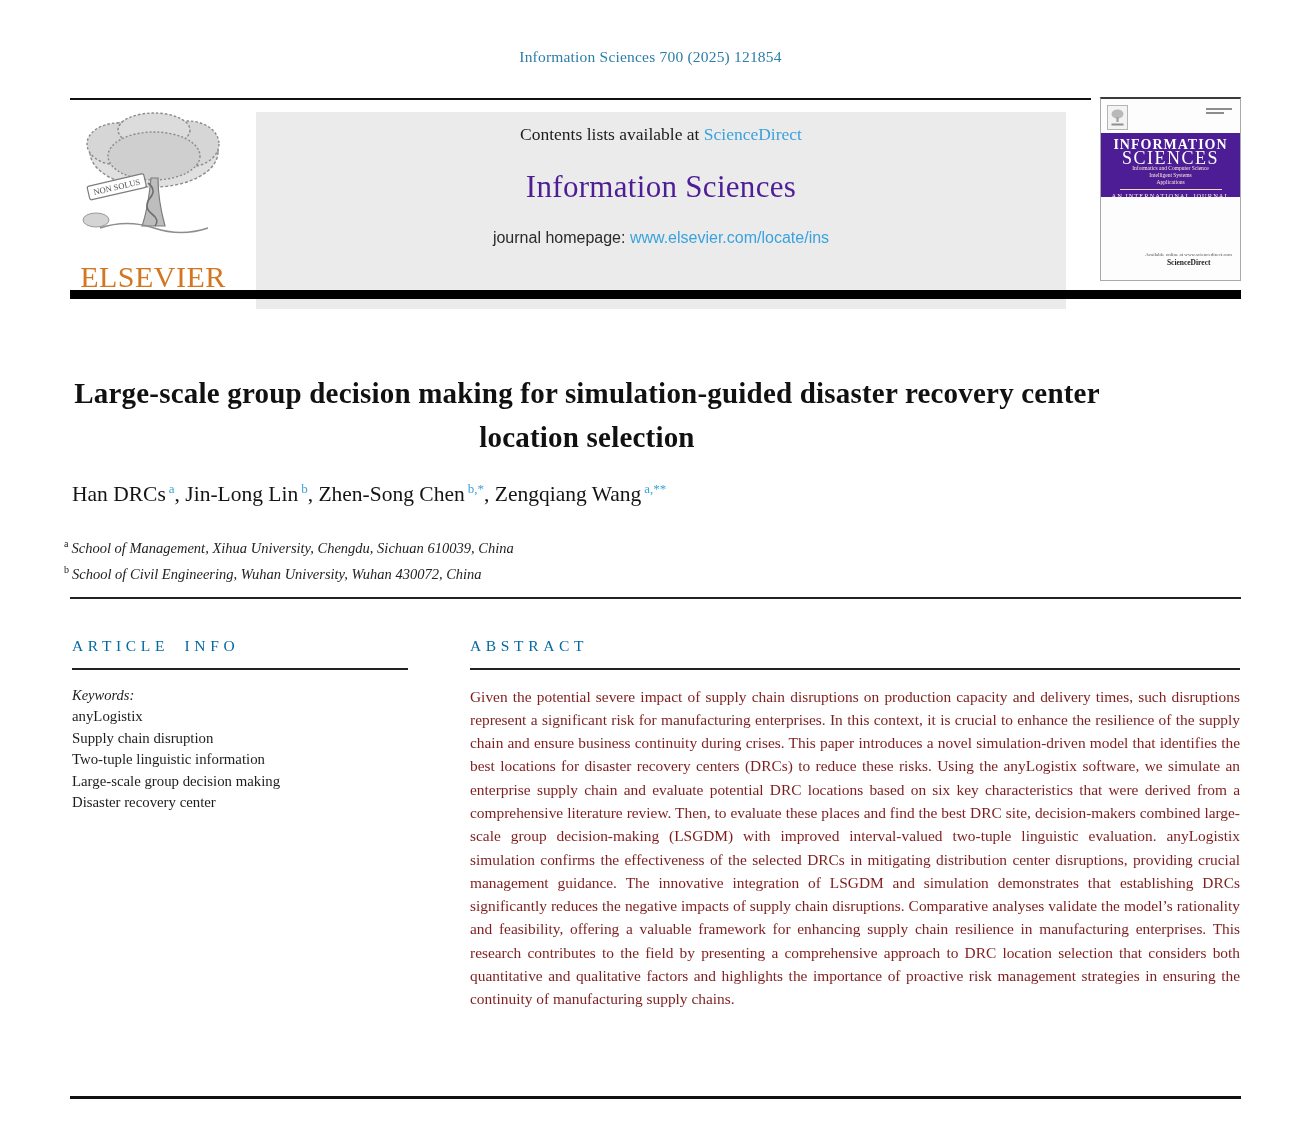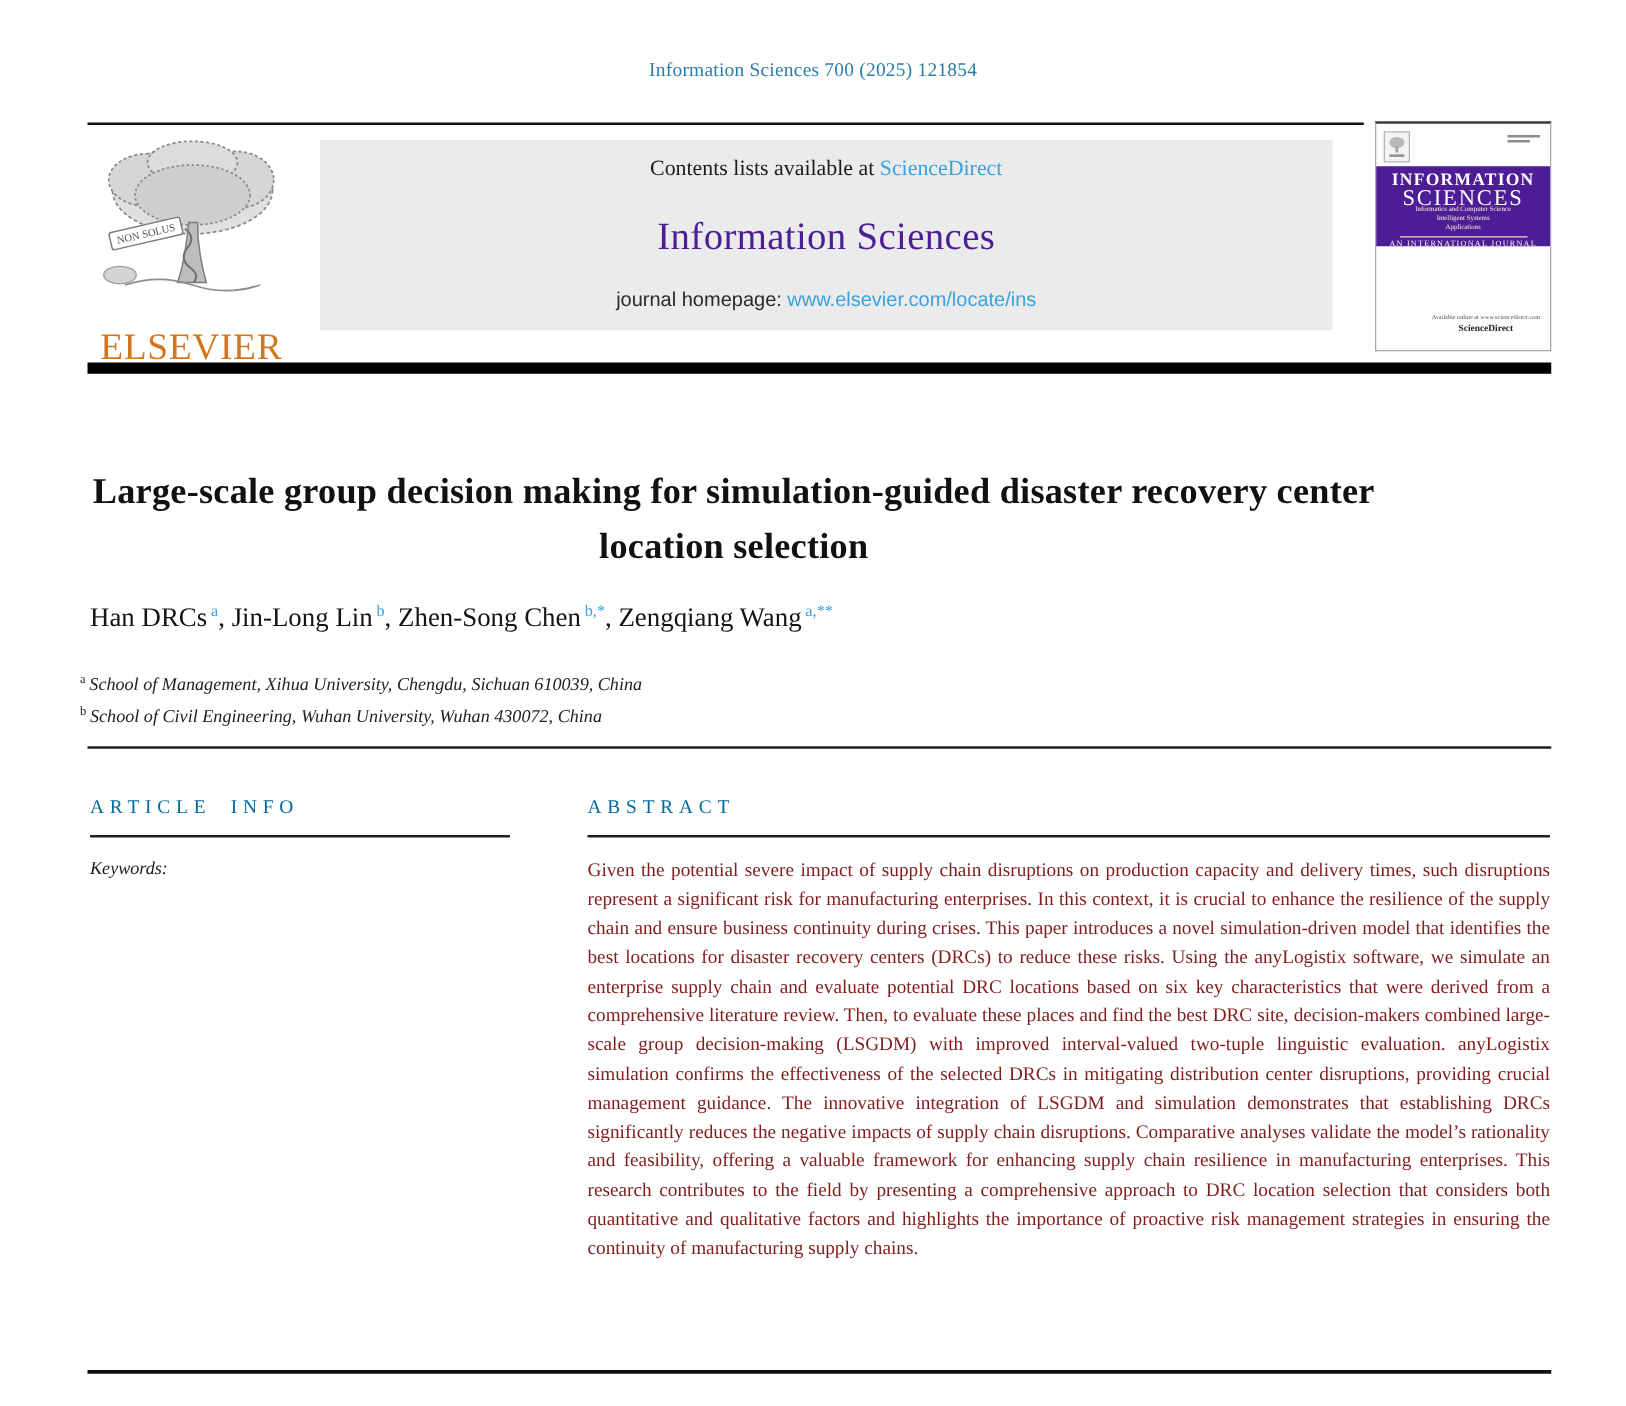--- a/index.html
+++ b/index.html
@@ -28,24 +28,25 @@
 
   
   .elsevier-logo { position: absolute; left: 72px; top: 106px; width: 162px; text-align: center; }
   .elsevier-word {
     font-size: 30px; color: #d3761f; letter-spacing: 0.5px;
     font-family: "Liberation Serif", serif; margin-top: 16px;
   }
 
   
   .header-box {
-    position: absolute; left: 256px; top: 112px; width: 810px; height: 152px;
+    position: absolute; left: 256px; top: 112px; width: 810px; height: 197px;
     background: #ebebeb;
-    display: flex; flex-direction: column; align-items: center; justify-content: space-between;
+    display: flex; flex-direction: column; align-items: center; justify-content: flex-start;
     padding: 12px 10px 14px 10px;
+    gap: 24px;
   }
   .contents-line { font-size: 17.5px; color: #1c1c1c; }
   .link-blue { color: #3aa2dc; }
   .journal-title { font-size: 31px; color: #4c1d95; letter-spacing: 0.3px; }
   .homepage-line { font-family: "Liberation Sans", sans-serif; font-size: 16px; color: #2a2a2a; }
 
   
   .cover {
     position: absolute; left: 1100px; top: 97px; width: 141px; height: 184px;
     background: #fdfdfd; border: 1px solid #a9a9a9; border-top: 2px solid #3a3a3a;
@@ -175,20 +176,27 @@
   <div><sup>a</sup><span>School of Management, Xihua University, Chengdu, Sichuan 610039, China</span></div>
   <div><sup>b</sup><span>School of Civil Engineering, Wuhan University, Wuhan 430072, China</span></div>
 </div>
 
 <div class="mid-rule"></div>
 
 <div class="info-col">
   <div class="section-heading">ARTICLE INFO</div>
   <div class="section-rule"></div>
   <div class="keywords-label">Keywords:</div>
+  <ul class="keywords-list">
+    <li>anyLogistix</li>
+    <li>Supply chain disruption</li>
+    <li>Two-tuple linguistic information</li>
+    <li>Large-scale group decision making</li>
+    <li>Disaster recovery center</li>
+  </ul>
 </div>
 
 <div class="abstract-col">
   <div class="section-heading">ABSTRACT</div>
   <div class="section-rule"></div>
   <p class="abstract-text">Given the potential severe impact of supply chain disruptions on production capacity and delivery times, such disruptions represent a significant risk for manufacturing enterprises. In this context, it is crucial to enhance the resilience of the supply chain and ensure business continuity during crises. This paper introduces a novel simulation-driven model that identifies the best locations for disaster recovery centers (DRCs) to reduce these risks. Using the anyLogistix software, we simulate an enterprise supply chain and evaluate potential DRC locations based on six key characteristics that were derived from a comprehensive literature review. Then, to evaluate these places and find the best DRC site, decision-makers combined large-scale group decision-making (LSGDM) with improved interval-valued two-tuple linguistic evaluation. anyLogistix simulation confirms the effectiveness of the selected DRCs in mitigating distribution center disruptions, providing crucial management guidance. The innovative integration of LSGDM and simulation demonstrates that establishing DRCs significantly reduces the negative impacts of supply chain disruptions. Comparative analyses validate the model’s rationality and feasibility, offering a valuable framework for enhancing supply chain resilience in manufacturing enterprises. This research contributes to the field by presenting a comprehensive approach to DRC location selection that considers both quantitative and qualitative factors and highlights the importance of proactive risk management strategies in ensuring the continuity of manufacturing supply chains.</p>
 </div>
 
 <div class="bottom-rule"></div>
 

